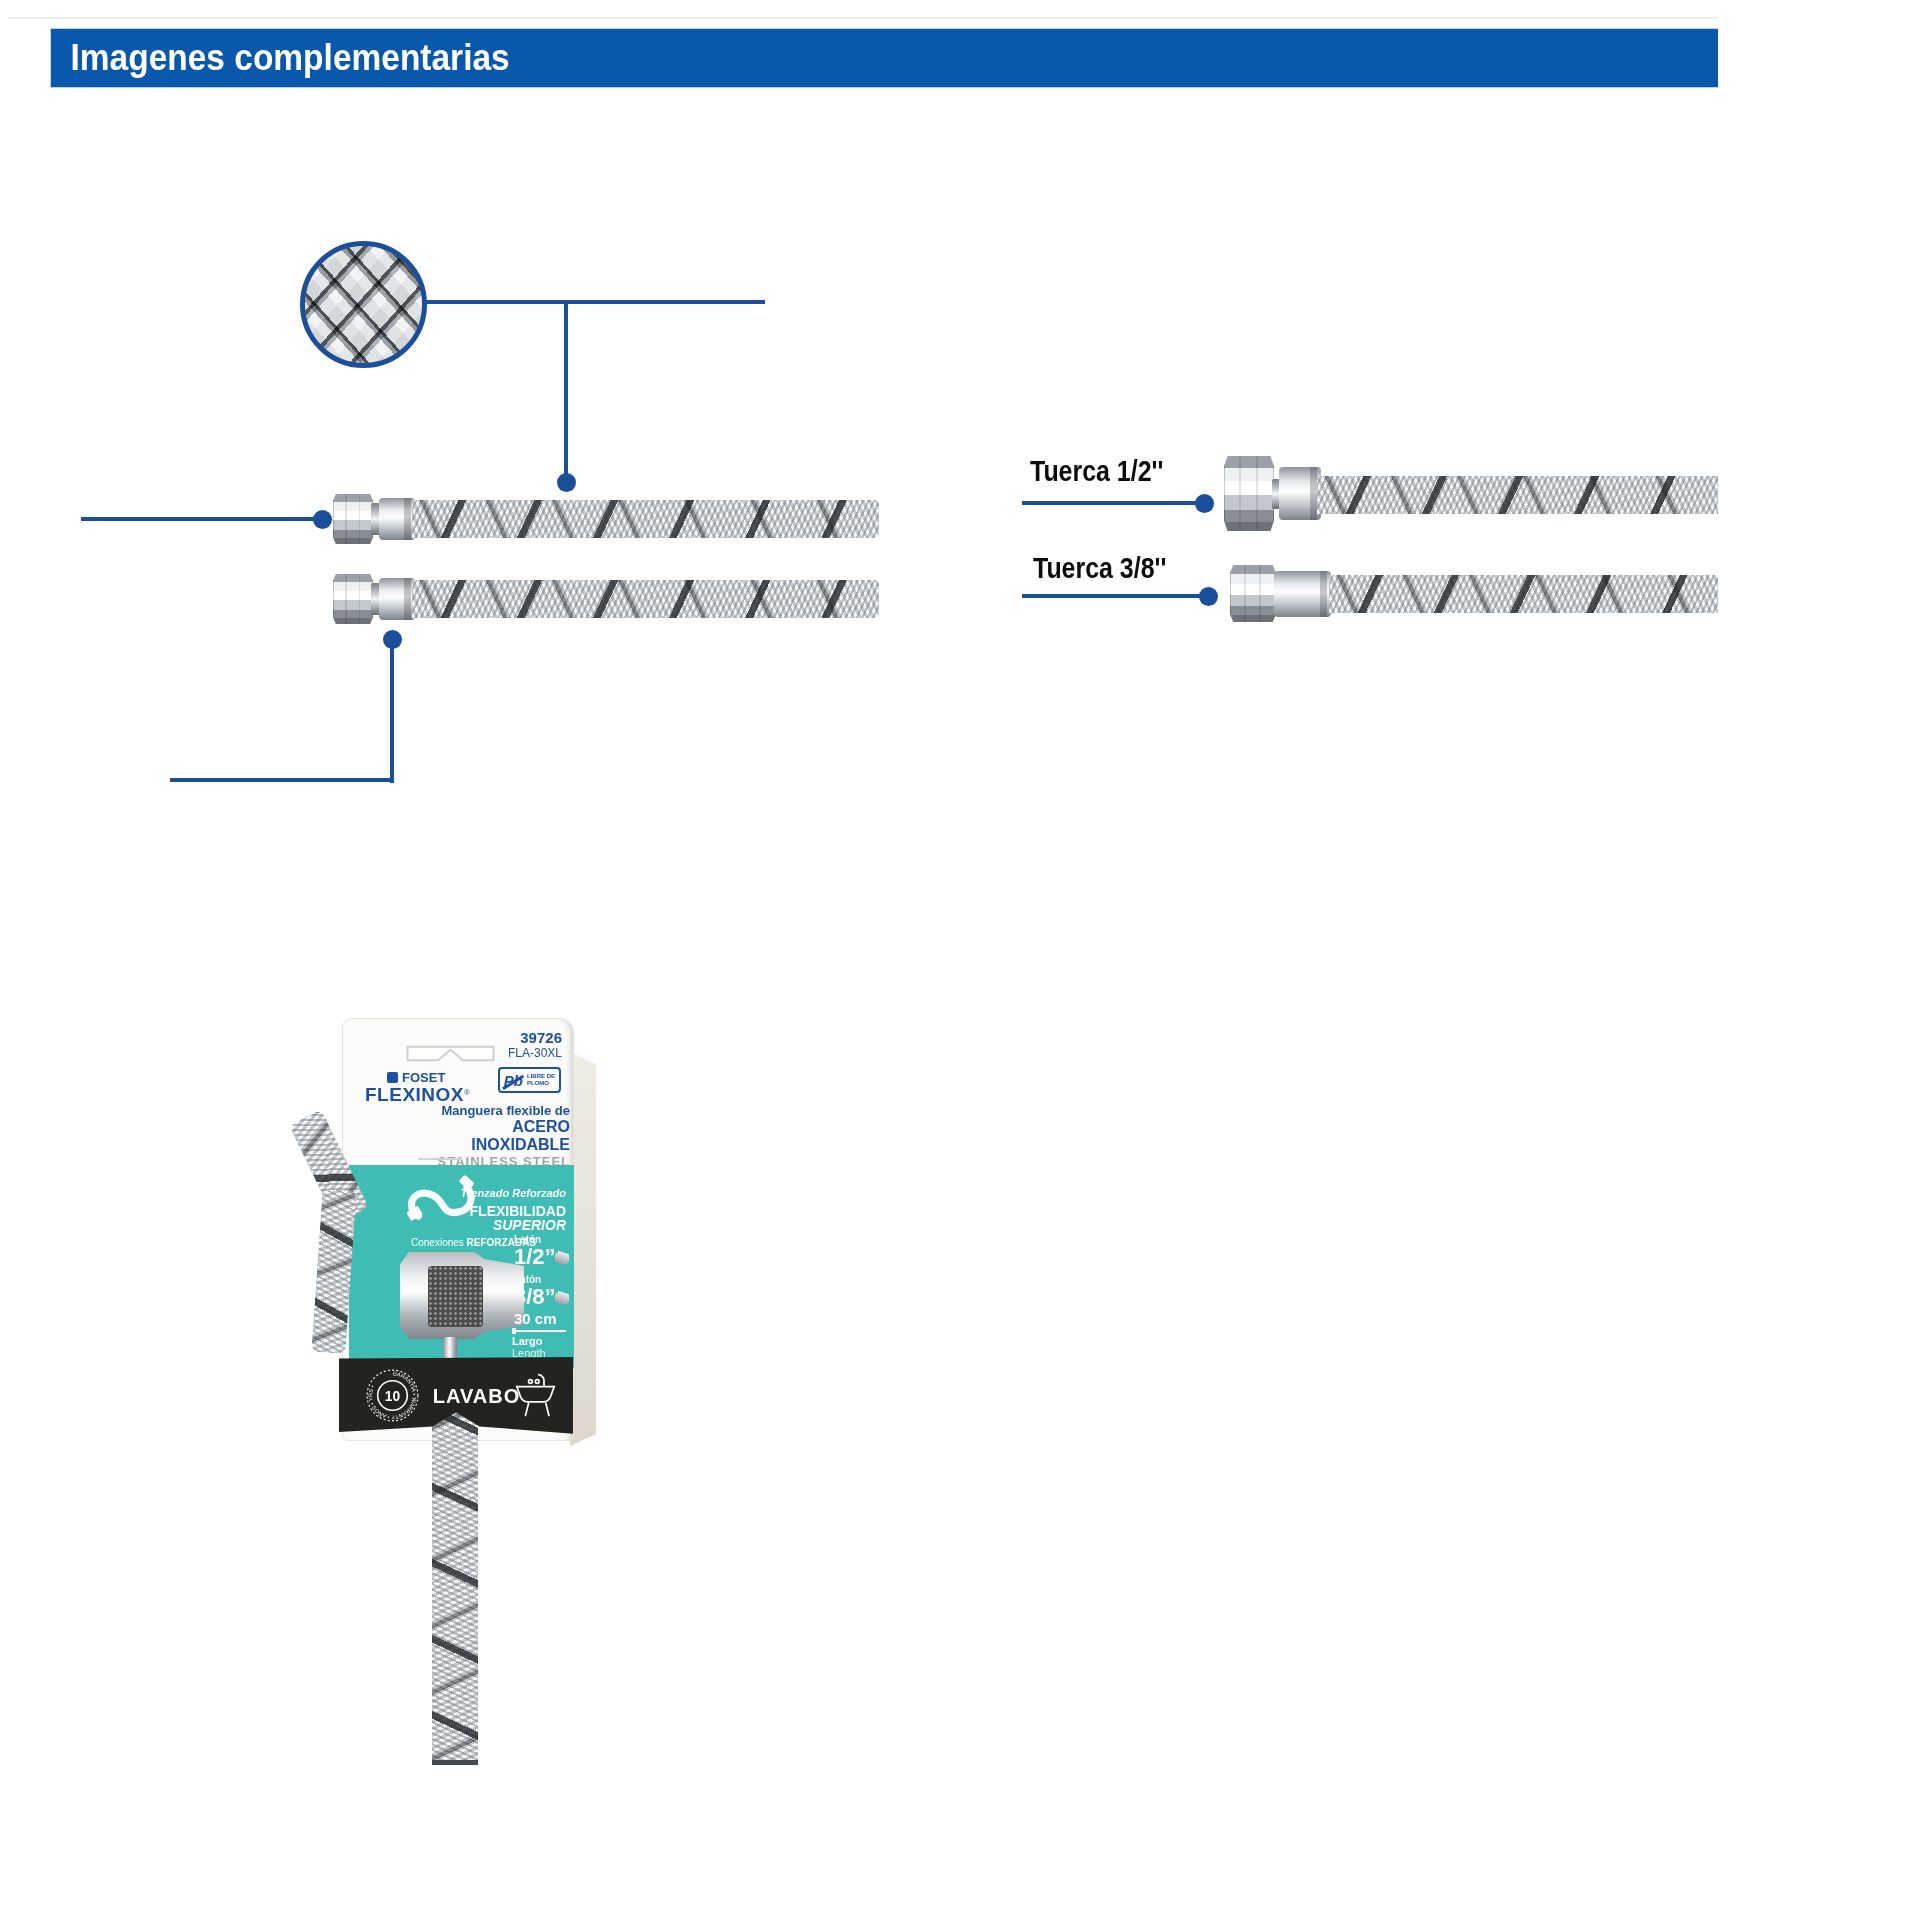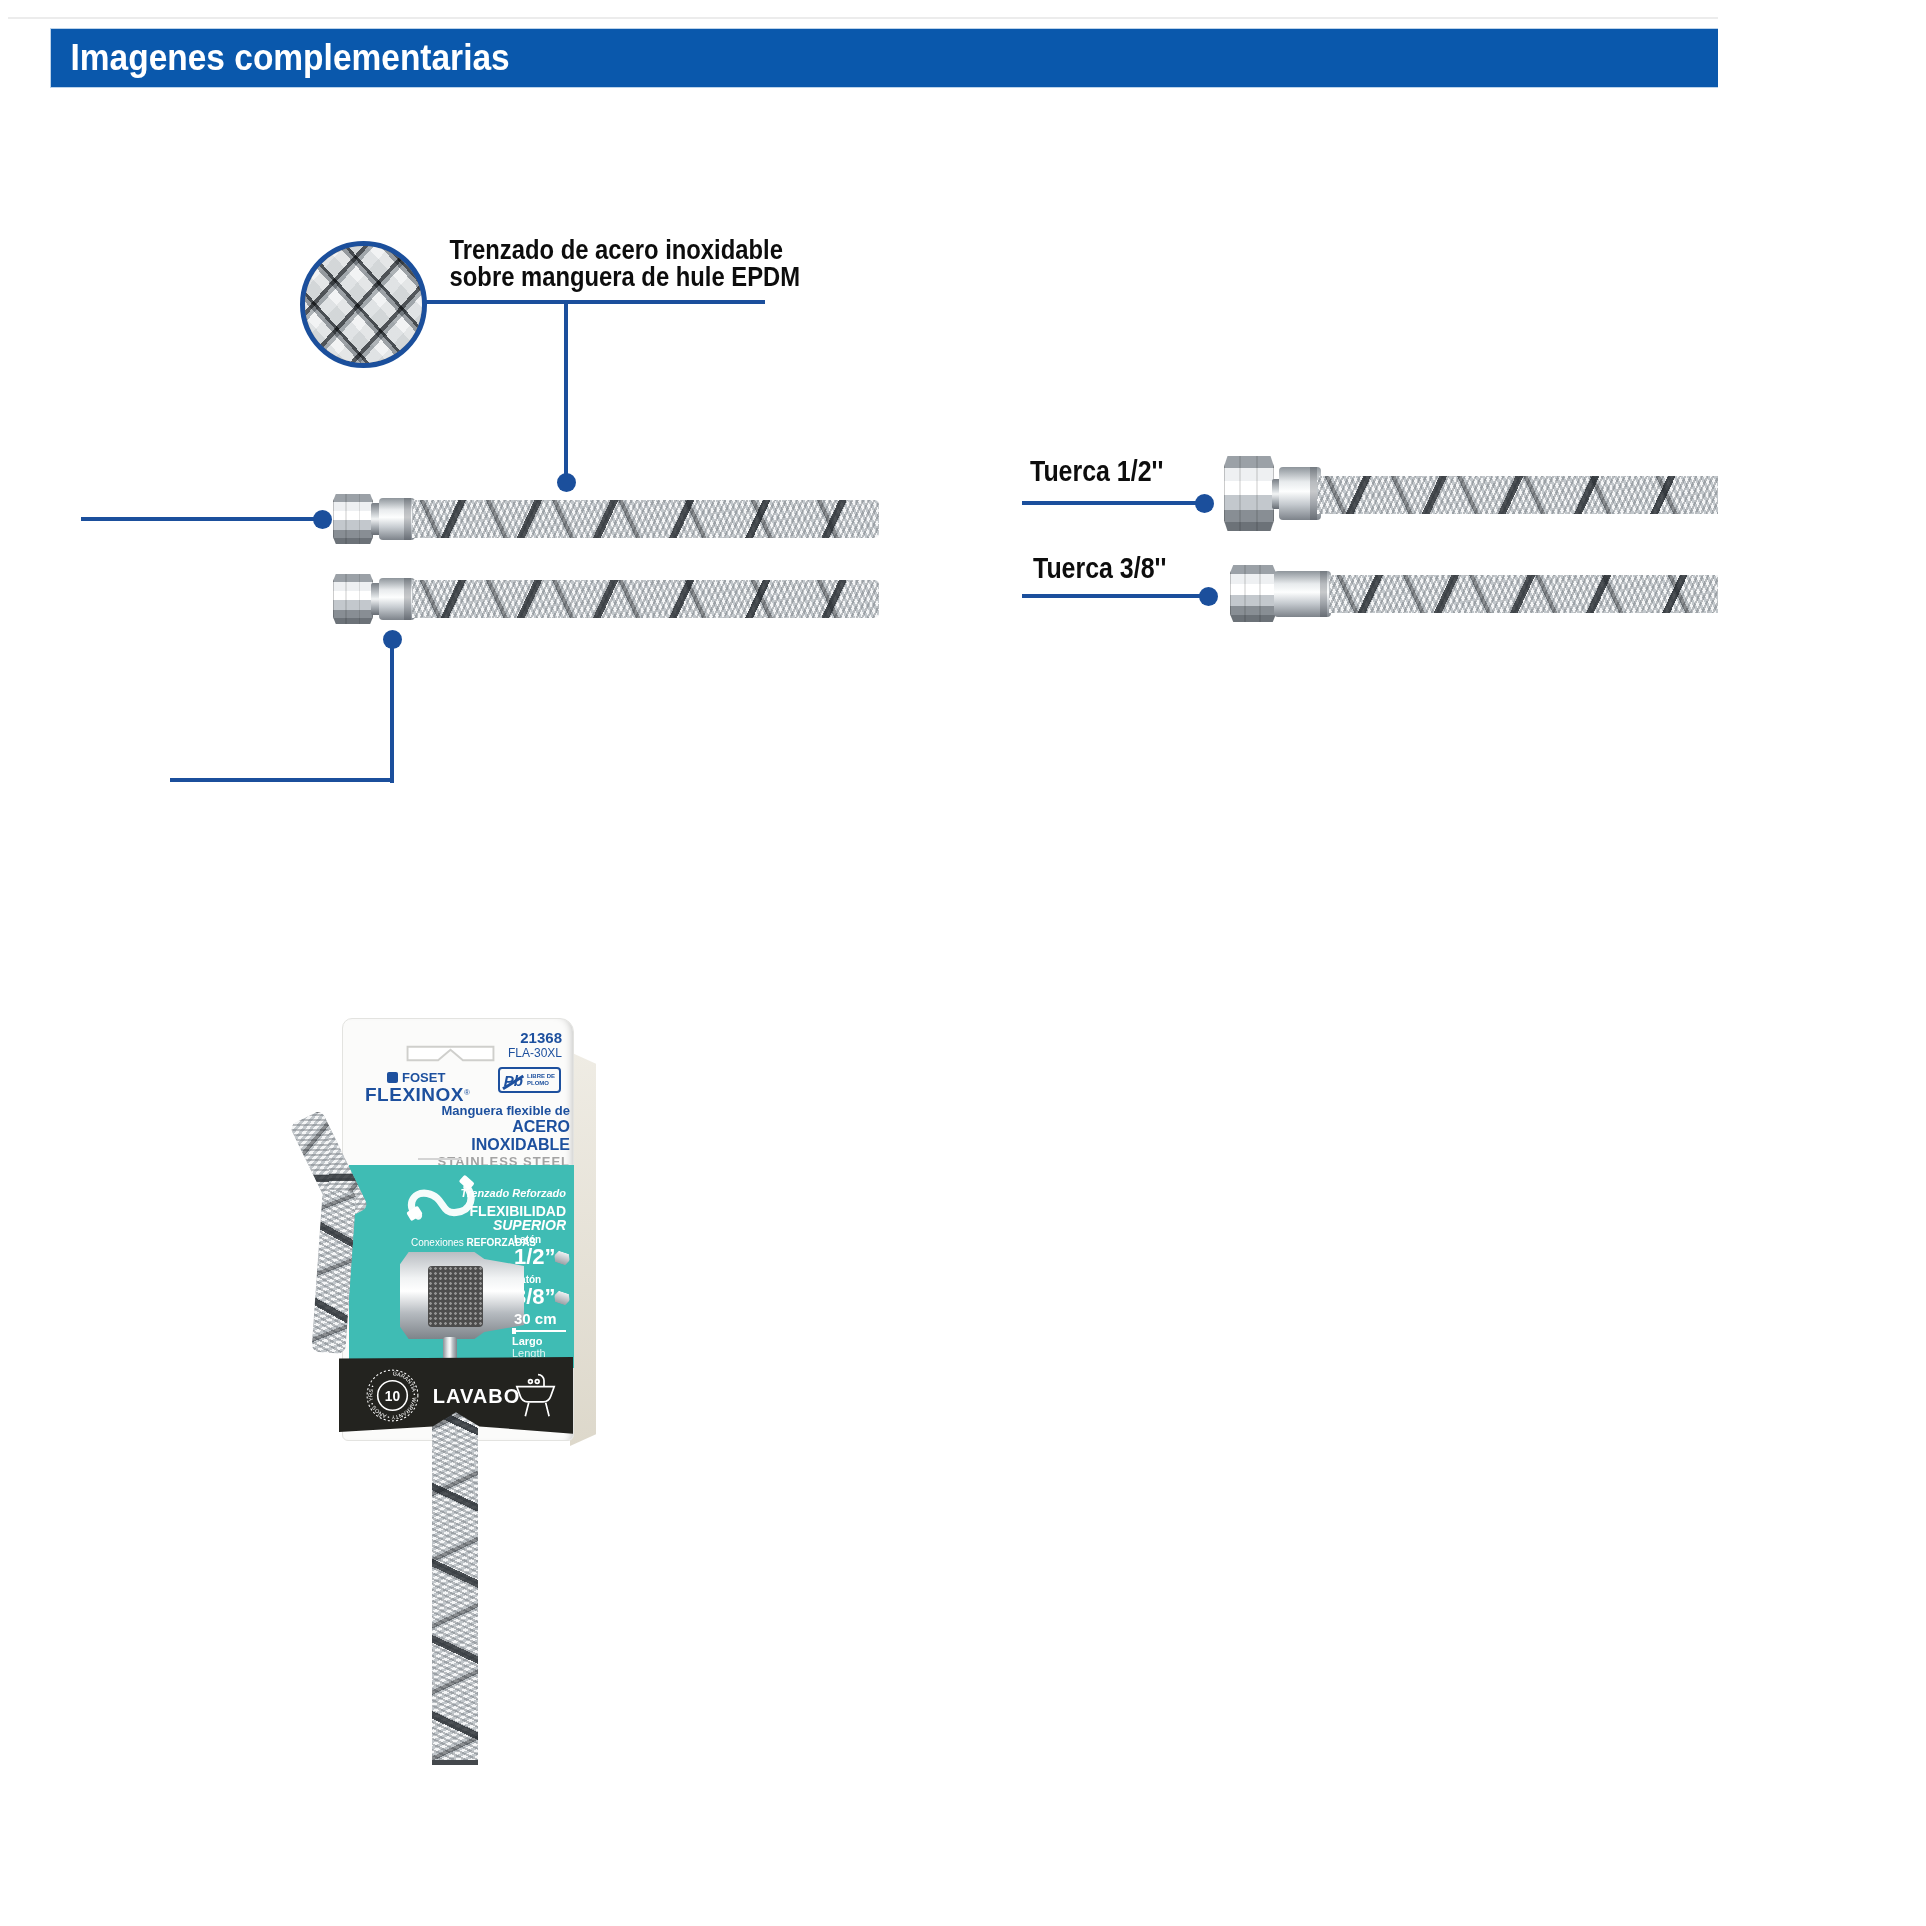--- a/index.html
+++ b/index.html
@@ -85,24 +85,20 @@
 
   <div class="abs topline" style="left:8px;top:17px;width:1911px;height:2px"></div>
   <div class="abs hdr" style="left:50px;top:28px;width:1826px;height:60px">
     <span>Imagenes complementarias</span>
   </div>
 
   <div class="abs mag" style="left:300px;top:241px">
     <div class="weave"></div>
   </div>
 
-  <div class="abs" style="left:424px;top:236px;width:341px">
-    <div class="lbl-c">Trenzado de acero inoxidable</div>
-    <div class="lbl-c">sobre manguera de hule EPDM</div>
-  </div>
   <div class="abs cline" style="left:424px;top:300px;width:341px;height:4px"></div>
   <div class="abs cline" style="left:564px;top:300px;width:4px;height:178px"></div>
   <div class="abs cdot" style="left:557px;top:473px"></div>
 
   <div class="abs cline" style="left:81px;top:517px;width:236px;height:4px"></div>
   <div class="abs cdot" style="left:313px;top:510px"></div>
 
   <div class="abs" style="left:333px;top:493px;width:546px;height:51px">
     <div class="abs nut" style="left:0;top:1px;width:40px;height:50px"></div>
     <div class="abs neck" style="left:38px;top:10px;width:10px;height:32px"></div>
@@ -153,21 +149,21 @@
 
     <div class="abs flap" style="left:261px;top:40px;width:26px;height:394px;z-index:1"></div>
 
     <div class="abs card" style="left:33px;top:6px;width:232px;height:423px;z-index:2">
 
       <svg class="abs euro" style="left:59px;top:24px" width="97" height="21" viewBox="0 0 100 22">
         <path d="M5 4 H95 V18 H63 L50 7 L37 18 H5 Z" fill="#ffffff" stroke="#cfcfcc" stroke-width="2"></path>
       </svg>
 
       <div class="abs" style="right:11px;top:10px;text-align:right">
-        <div class="blue" style="font-weight:700;font-size:15px">21368</div>
+        <div class="blue" style="font-weight:700;font-size:15px">39726</div>
         <div class="blue" style="font-size:12px">FLA-30XL</div>
       </div>
 
       <div class="abs" style="left:44px;top:51px;display:flex;align-items:center;gap:4px">
         <span style="width:11px;height:11px;background:var(--pkg-blue);border-radius:2px;display:inline-block"></span>
         <span class="blue" style="font-weight:700;font-size:13px">FOSET</span>
       </div>
       <div class="abs" style="left:22px;top:65px">
         <span class="blue" style="font-weight:800;font-size:19px;letter-spacing:0.5px">FLEXINOX</span><span class="blue" style="font-size:8px;vertical-align:super">®</span>
       </div>

